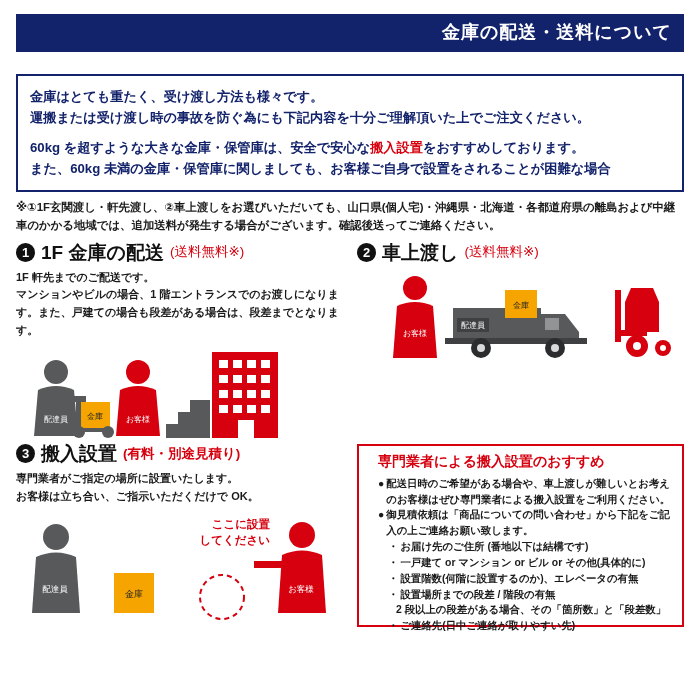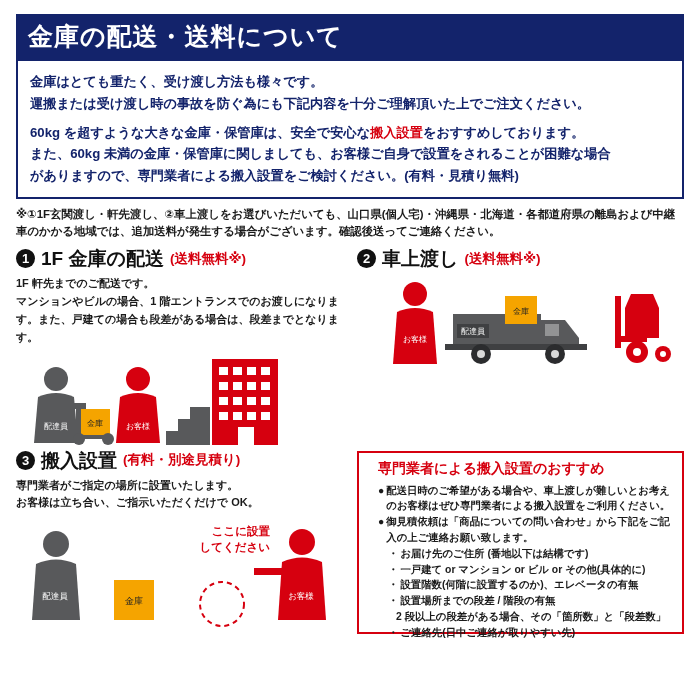--- a/index.html
+++ b/index.html
@@ -14,31 +14,32 @@
     position:relative;
     width:700px;height:700px;
     box-sizing:border-box;
     padding:14px 16px;
   }
 
   
   .title-bar{
     background:#13236b;
     color:#ffffff;
-    font-size:25px;
+    font-size:18px;
     font-weight:bold;
     letter-spacing:1px;
     padding:9px 12px 10px 12px;
     line-height:1.05;
+    text-align:right;
   }
 
   
   .intro-box{
     border:2px solid #13236b;
-    margin-top:0;
+    margin-top:22px;
     padding:10px 12px 11px 12px;
     line-height:1.62;
     font-size:13.2px;
     color:#13236b;
     font-weight:bold;
   }
   .intro-box p{margin:0;}
   .intro-box .gap{height:8px;}
   .red{color:#d6000f;}
 
@@ -75,21 +76,21 @@
     color:#fff;
     font-size:13px;
     text-align:center;
     line-height:19px;
     font-weight:bold;
     flex:none;
   }
   .hd .free{
     color:#d6000f;
     font-size:13.5px;
-    font-weight:bold;
+    font-weight:normal;
   }
   .body-txt{
     font-size:11px;
     line-height:1.62;
     margin-top:7px;
     font-weight:bold;
     color:#1a1a1a;
   }
 
   
@@ -143,21 +144,20 @@
 <div class="page">
 
   <div class="title-bar">金庫の配送・送料について</div>
 
   <div class="intro-box">
     <p>金庫はとても重たく、受け渡し方法も様々です。</p>
     <p>運搬または受け渡し時の事故を防ぐ為にも下記内容を十分ご理解頂いた上でご注文ください。</p>
     <div class="gap"></div>
     <p><span>60kg を超すような大きな金庫・保管庫は、安全で安心な</span><span class="red">搬入設置</span><span>をおすすめしております。</span></p>
     <p>また、60kg 未満の金庫・保管庫に関しましても、お客様ご自身で設置をされることが困難な場合</p>
-    <p>がありますので、専門業者による搬入設置をご検討ください。(有料・見積り無料)</p>
   </div>
 
   <div class="note">※①1F玄関渡し・軒先渡し、②車上渡しをお選びいただいても、山口県(個人宅)・沖縄県・北海道・各都道府県の離島および中継車のかかる地域では、追加送料が発生する場合がございます。確認後送ってご連絡ください。</div>
 
   <div class="cols">
 
     <div class="col">
       <div class="hd">
         <span class="num">1</span>
         <span>1F 金庫の配送</span>

